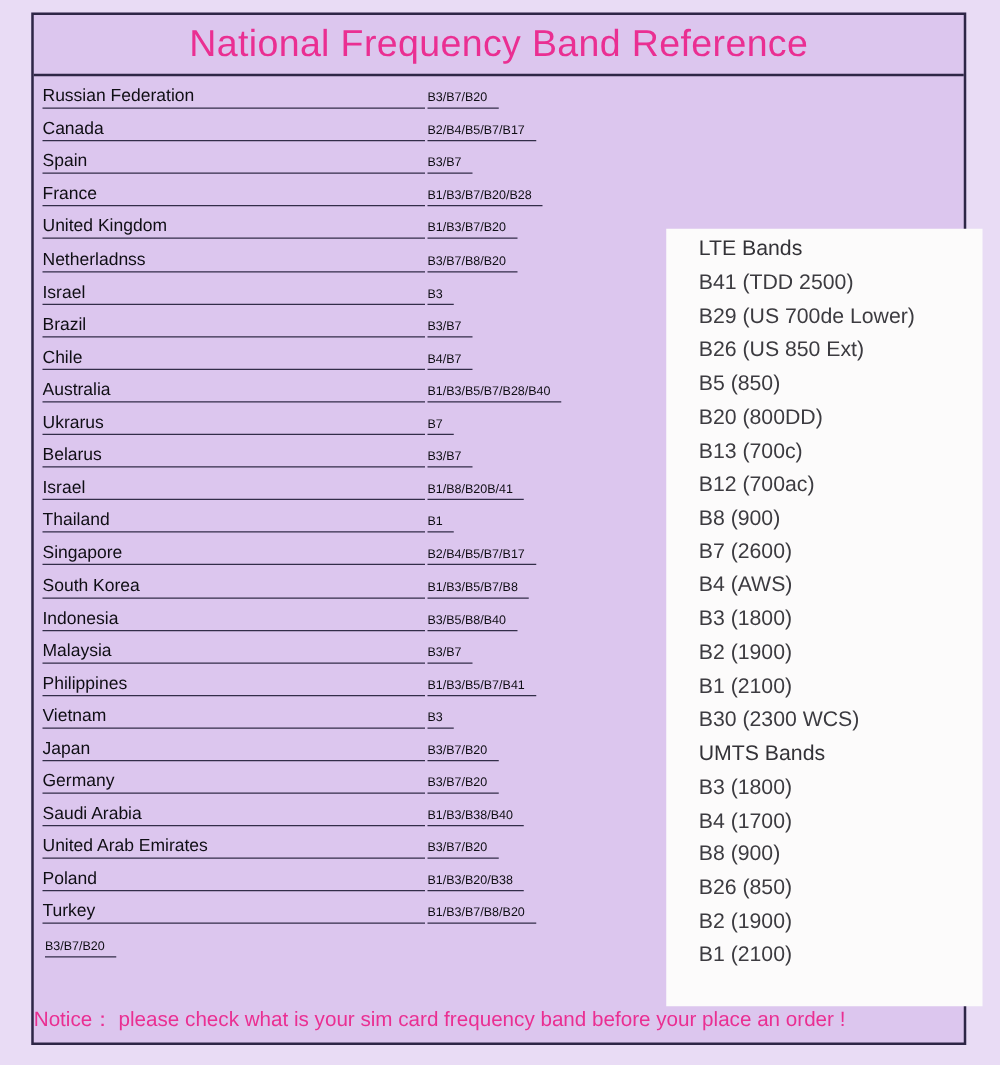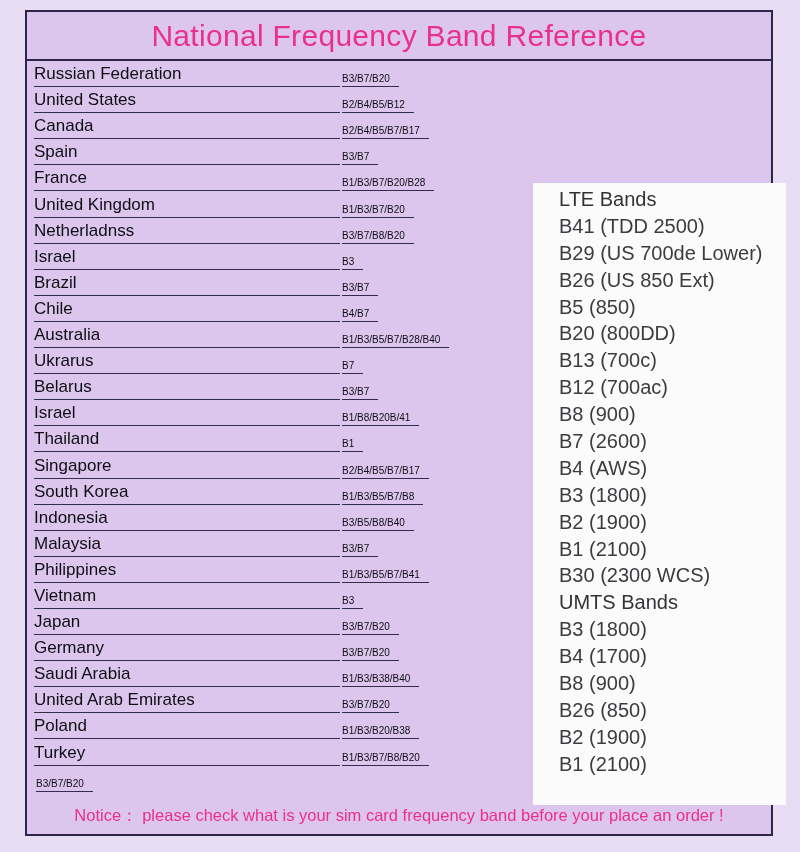--- a/index.html
+++ b/index.html
@@ -31,81 +31,76 @@
   .rows { padding-top: 0px; }
   .row {
     height: 26.1px;
     display: flex;
     align-items: flex-end;
     padding-left: 7px;
   }
   .cell-country {
     width: 306px;
     border-bottom: 1.6px solid #322d48;
-    font-size: 17px;
+    font-size: 14px;
     color: #0f0e14;
     padding-bottom: 2px;
     white-space: nowrap;
     overflow: hidden;
   }
   .cell-bands {
     border-bottom: 1.6px solid #322d48;
     font-size: 10px;
     color: #0f0e14;
     padding-bottom: 2px;
     margin-left: 2px;
     padding-right: 9px;
     white-space: nowrap;
   }
   .notice-bar {
     position: absolute;
     left: 0; right: 0; bottom: 7px;
-    text-align: center;
   }
   .notice-text {
     color: #ea2f92;
     font-size: 16.5px;
   }
   .band-panel {
     position: absolute;
     left: 533px; top: 183px;
     width: 253px; height: 622px;
     background: #fcfbfb;
     z-index: 5;
     padding: 3px 0 0 26px;
     overflow: hidden;
   }
   .panel-line {
     height: 26.9px;
     display: flex; align-items: center;
-    font-size: 20px;
+    font-size: 17px;
     color: #3c3b40;
     white-space: nowrap;
   }
   .panel-header { color: #333237; }
 </style>
 </head>
 <body>
 
 <div class="main-box">
   <div class="title-bar">
     <div class="page-title">National Frequency Band Reference</div>
   </div>
 
   <div class="rows">
 
       <div class="row">
         <div class="cell-country">Russian Federation</div>
         <div class="cell-bands">B3/B7/B20</div>
       </div>
 
-      <div class="row">
-        <div class="cell-country">United States</div>
-        <div class="cell-bands">B2/B4/B5/B12</div>
-      </div>
 
       <div class="row">
         <div class="cell-country">Canada</div>
         <div class="cell-bands">B2/B4/B5/B7/B17</div>
       </div>
 
       <div class="row">
         <div class="cell-country">Spain</div>
         <div class="cell-bands">B3/B7</div>
       </div>

